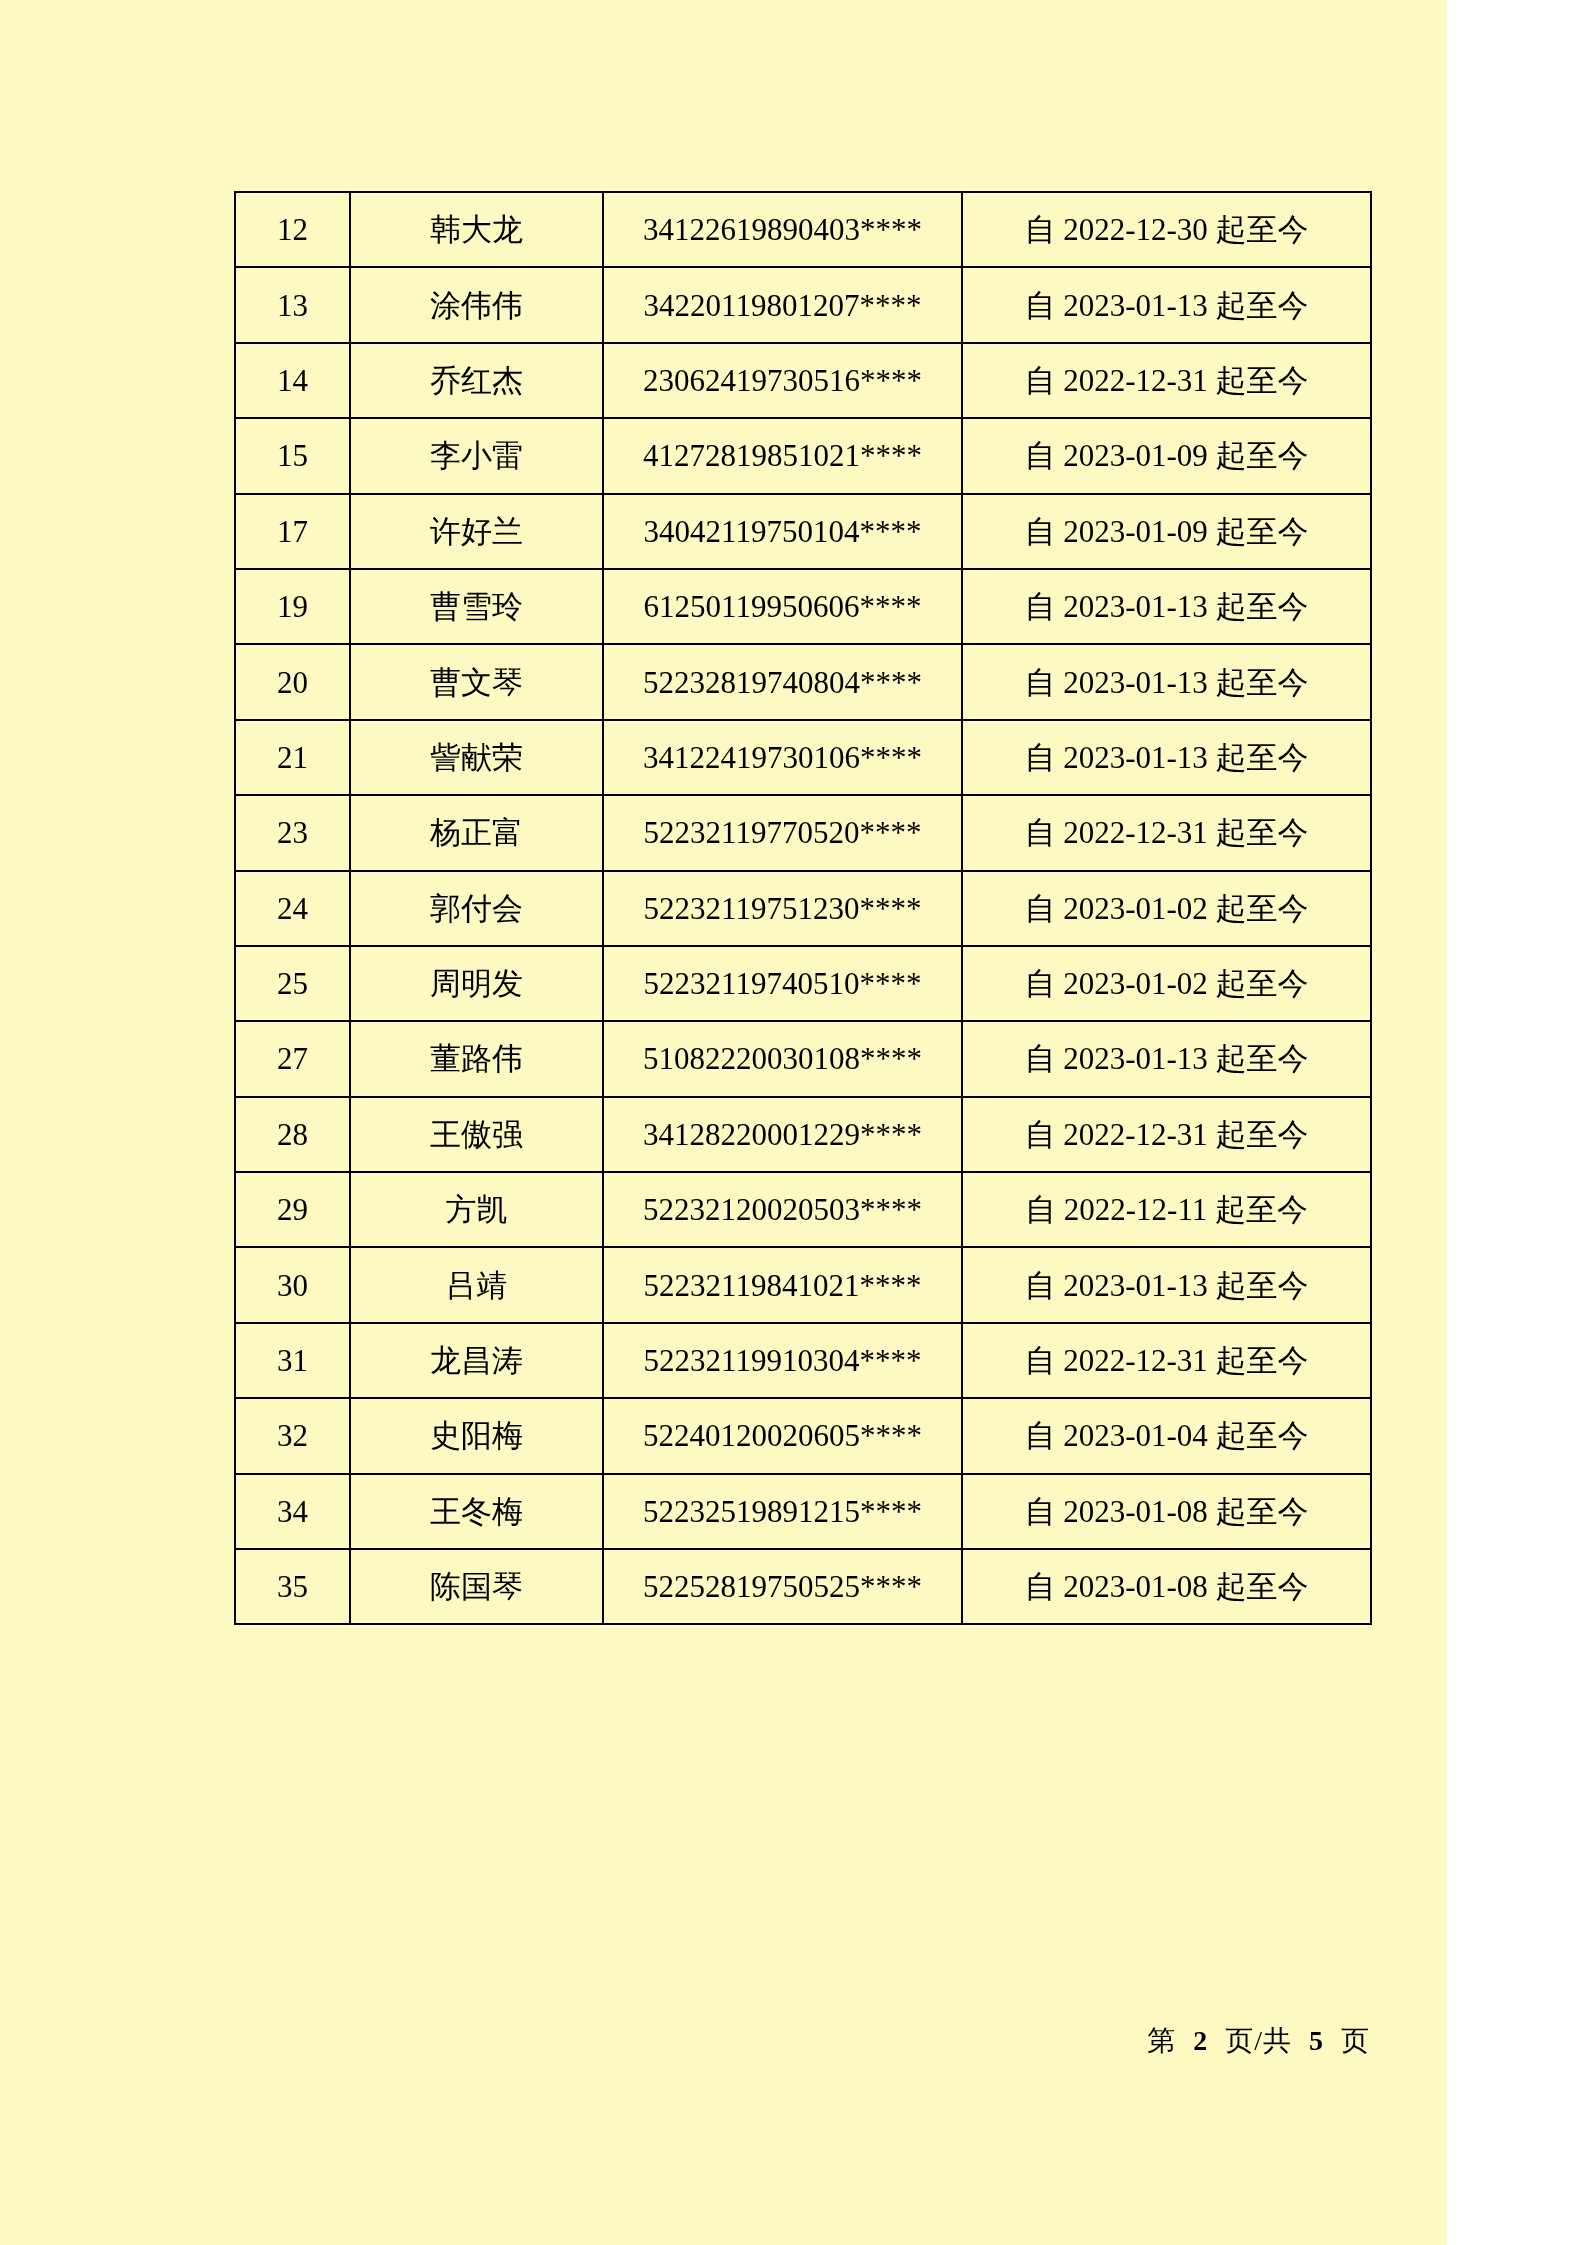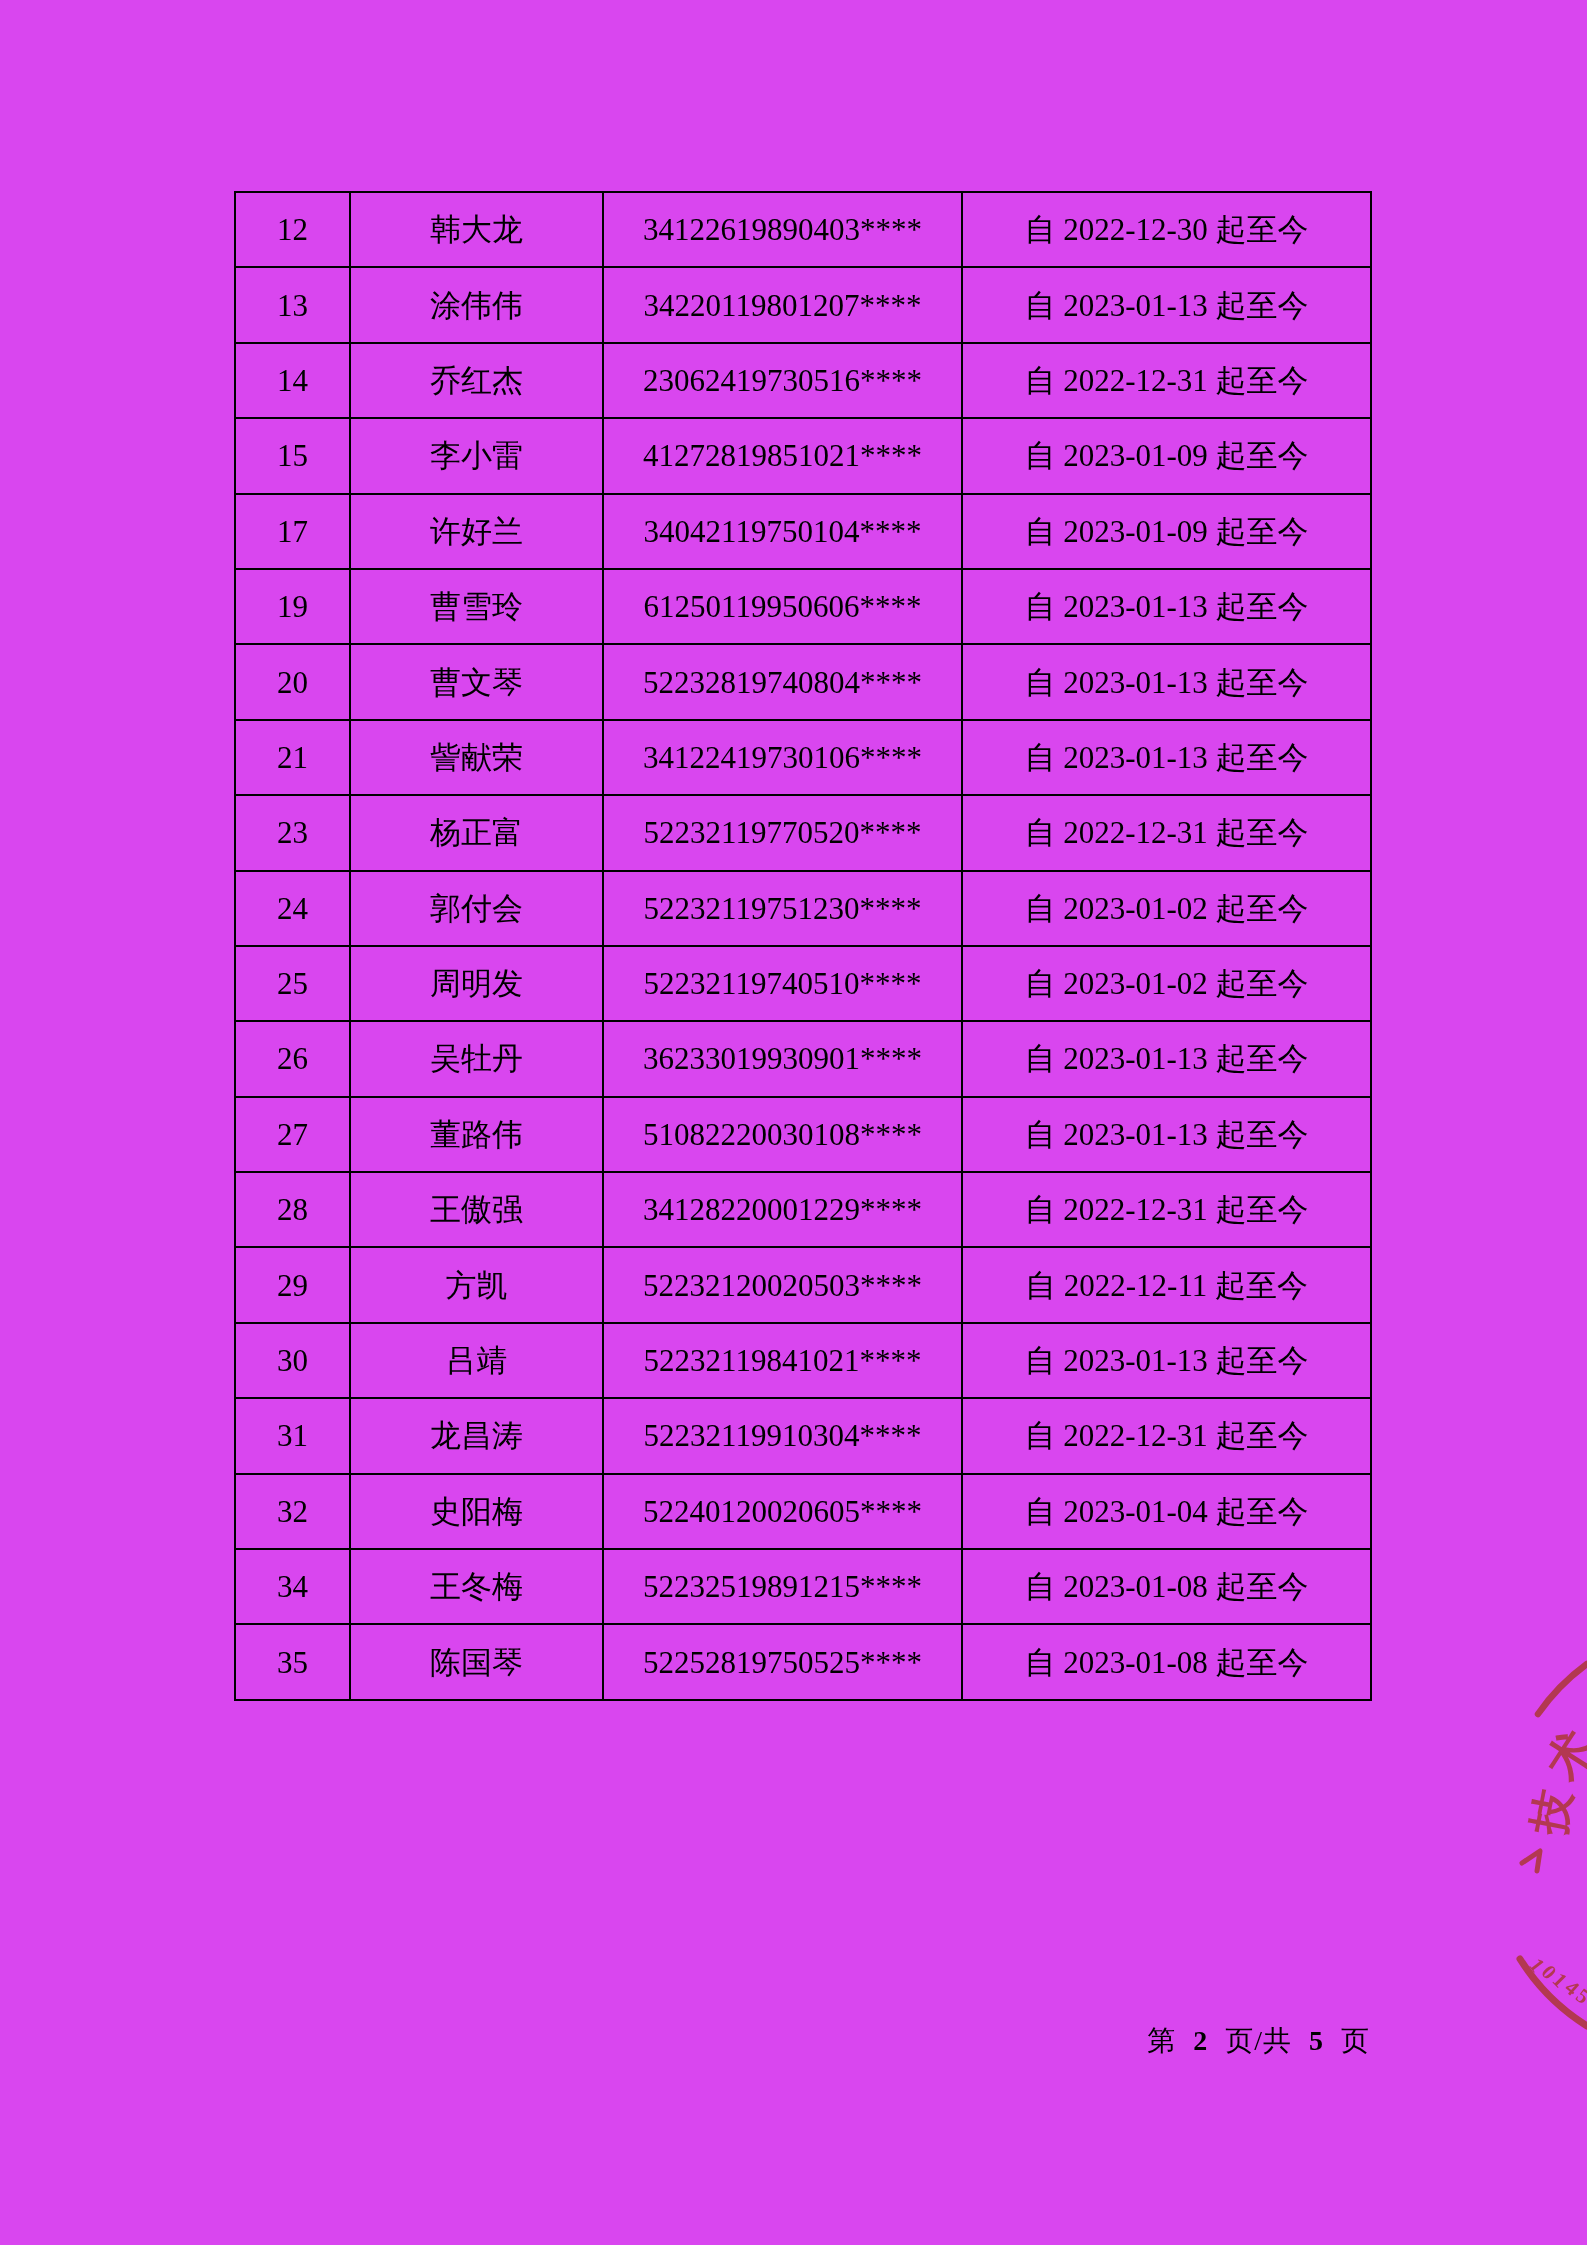--- a/index.html
+++ b/index.html
@@ -2,23 +2,23 @@
 <html style="--stamp-color: #ad3638;"><head>
 <meta charset="utf-8">
 <style>
   html, body {
     margin: 0;
     padding: 0;
     background: #ffffff;
   }
   .page {
     position: relative;
-    width: 1587px;
+    width: 1447px;
     height: 2245px;
-    background: #d946ef;
+    background: #fef9c3;
     overflow: hidden;
     font-family: "Liberation Serif", "DejaVu Serif", serif;
     color: #000000;
   }
   table.roster {
     position: absolute;
     left: 234px;
     top: 191px;
     width: 1136px;
     border-collapse: collapse;
@@ -158,26 +158,20 @@
           <td>24</td>
           <td>郭付会</td>
           <td>52232119751230****</td>
           <td>自 2023-01-02 起至今</td>
         </tr>
         <tr>
           <td>25</td>
           <td>周明发</td>
           <td>52232119740510****</td>
           <td>自 2023-01-02 起至今</td>
-        </tr>
-        <tr>
-          <td>26</td>
-          <td>吴牡丹</td>
-          <td>36233019930901****</td>
-          <td>自 2023-01-13 起至今</td>
         </tr>
         <tr>
           <td>27</td>
           <td>董路伟</td>
           <td>51082220030108****</td>
           <td>自 2023-01-13 起至今</td>
         </tr>
         <tr>
           <td>28</td>
           <td>王傲强</td>

